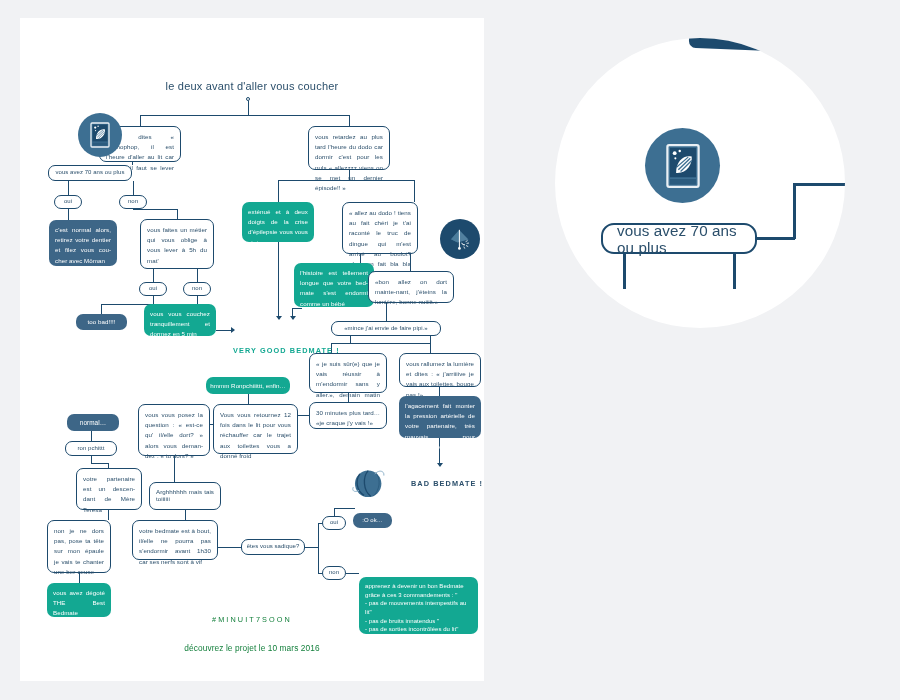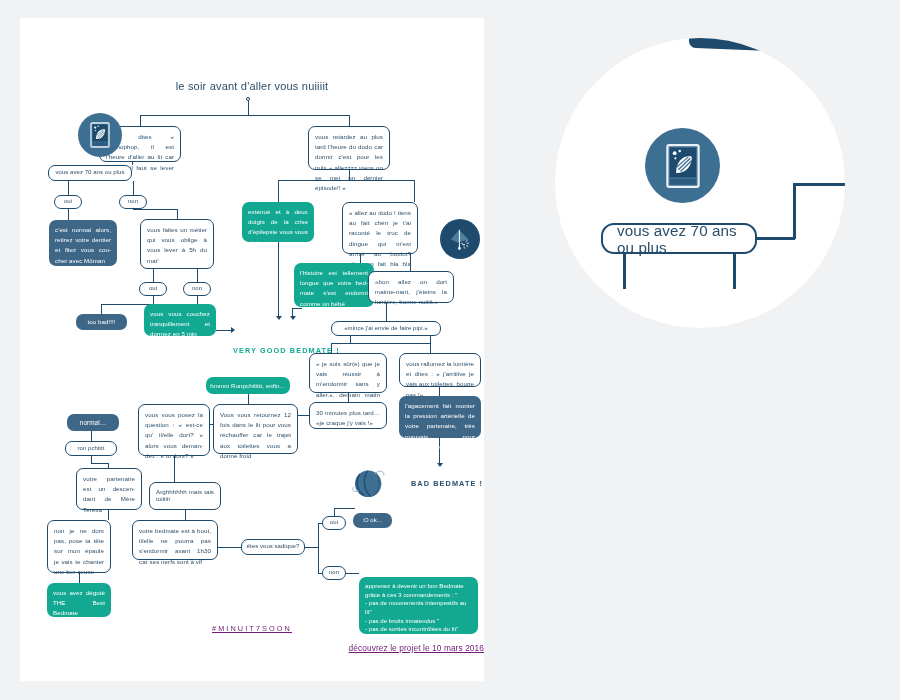--- a/index.html
+++ b/index.html
@@ -97,24 +97,24 @@
 
   
   .icon-circle{
     position:absolute;border-radius:50%;z-index:5;
     display:flex;align-items:center;justify-content:center;
   }
 
   
   #footer{
     position:absolute;left:0;bottom:28px;width:464px;text-align:center;
-    color:#701a75;z-index:5;text-decoration:underline;
+    color:#15803d;z-index:5;
   }
   #footer .hash{font-size:7.3px;letter-spacing:2.1px;font-weight:normal;}
-  #footer .sub{font-size:8.3px;margin-top:10px;letter-spacing:.1px;text-align:right;}
+  #footer .sub{font-size:8.3px;margin-top:19px;letter-spacing:.1px;}
 
   
   .mag{
     position:absolute;border-radius:50%;
     background:#ffffff;overflow:hidden;z-index:8;
   }
   #mag1{left:555px;top:38px;width:290px;height:290px;}
   #mag2{left:578px;top:410px;width:290px;height:290px;}
 
   .m-node{
@@ -128,21 +128,21 @@
   .m-lnv{width:2.6px;}
   .m-blue-bar{position:absolute;background:#1d4a6d;}
 </style>
 </head>
 <body>
 
 <div class="stage">
 
   <div id="paper">
 
-    <div id="subtitle">le soir avant d'aller vous nuiiiit</div>
+    <div id="subtitle">le deux avant d'aller vous coucher</div>
 
     <div class="dot" style="left:226px;top:79px;"></div>
     <div class="ln lnv" style="left:227.5px;top:83px;height:14px;"></div>
     <div class="ln lnh" style="left:120px;top:97px;width:210px;"></div>
     <div class="ln lnv" style="left:120px;top:97px;height:11px;"></div>
     <div class="ln lnv" style="left:329px;top:97px;height:11px;"></div>
 
     <div class="node n-out justified" style="left:79px;top:108px;width:82px;height:36px;">vous dites « hophophop, il est l'heure d'aller au lit car demain il faut se lever tôt !»</div>
     <div class="node n-out justified" style="left:288px;top:108px;width:82px;height:44px;">vous retardez au plus tard l'heure du dodo car dormir c'est pour les nuls « allezzzz viens on se met un dernier épisode!! »</div>
 

